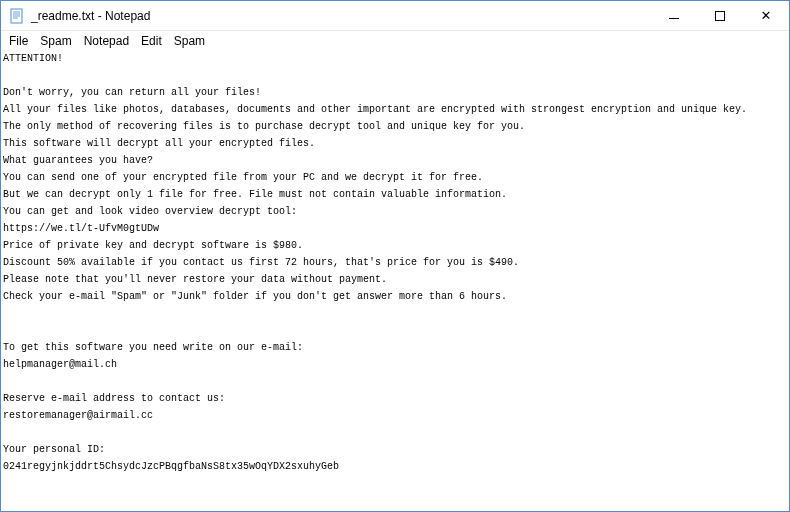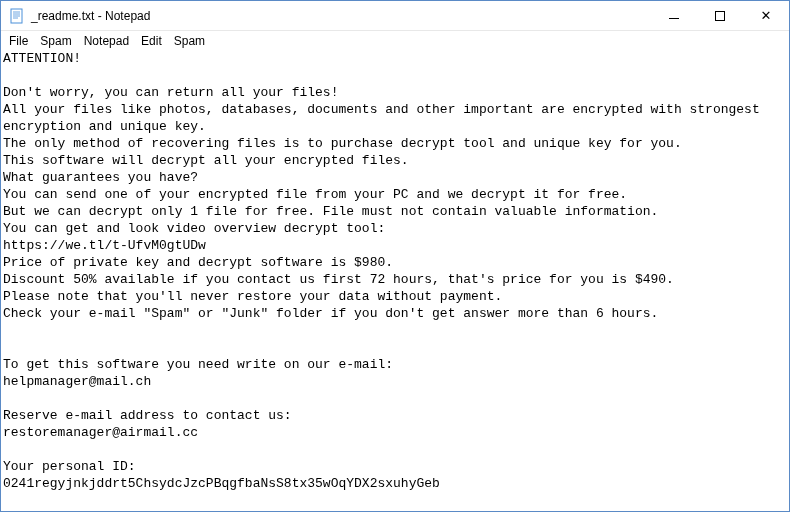--- a/index.html
+++ b/index.html
@@ -5,21 +5,21 @@
   * { box-sizing: border-box; margin: 0; padding: 0; }
   body { font-family: "Segoe UI", Tahoma, sans-serif; background: #fff; width: 790px; height: 512px; overflow: hidden; border: 1px solid #5a8ac6; }
   .titlebar { height: 30px; background: #fff; display: flex; align-items: center; border-bottom: 1px solid #e8e8e8; }
   .titlebar-icon { width: 16px; height: 16px; margin: 0 6px 0 8px; display: flex; align-items: center; justify-content: center; }
   .titlebar-title { font-size: 12px; color: #000; flex: 0 0 auto; }
   .titlebar-spacer { flex: 1 1 auto; }
   .winbtn { width: 46px; height: 30px; display: flex; align-items: center; justify-content: center; font-size: 10px; font-family: "Segoe UI", sans-serif; color: #000; }
   .menubar { height: 19px; display: flex; align-items: center; padding: 0 2px; font-size: 12px; background: #fff; }
   .menuitem { padding: 14px 6px; cursor: default; }
   .content { position: absolute; top: 50px; left: 1px; right: 1px; bottom: 1px; overflow: auto; background: #fff; }
-  .content-text { font-family: Consolas, "Courier New", monospace; font-size: 13px; line-height: 17px; white-space: pre-wrap; padding: 0 2px; color: #000; }
+  .content-text { font-family: Consolas, "Courier New", monospace; font-size: 10px; line-height: 17px; white-space: pre-wrap; padding: 0 2px; color: #000; }
   .min-line { display: inline-block; width: 10px; height: 1px; background: #000; position: relative; top: 3px; }
   .max-box { display: inline-block; width: 10px; height: 10px; border: 1px solid #000; }
   .close-x { font-size: 13px; font-weight: 400; }
 </style>
 </head>
 <body>
 
 <div class="titlebar">
   <span class="titlebar-icon">
     <svg width="16" height="16" viewBox="0 0 16 16">

